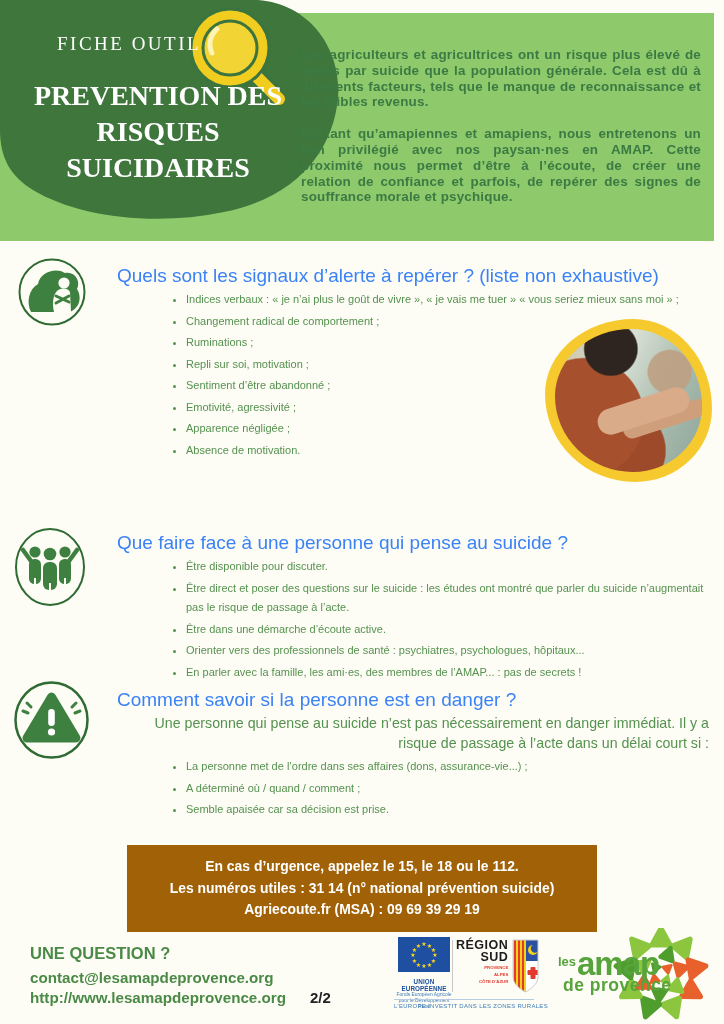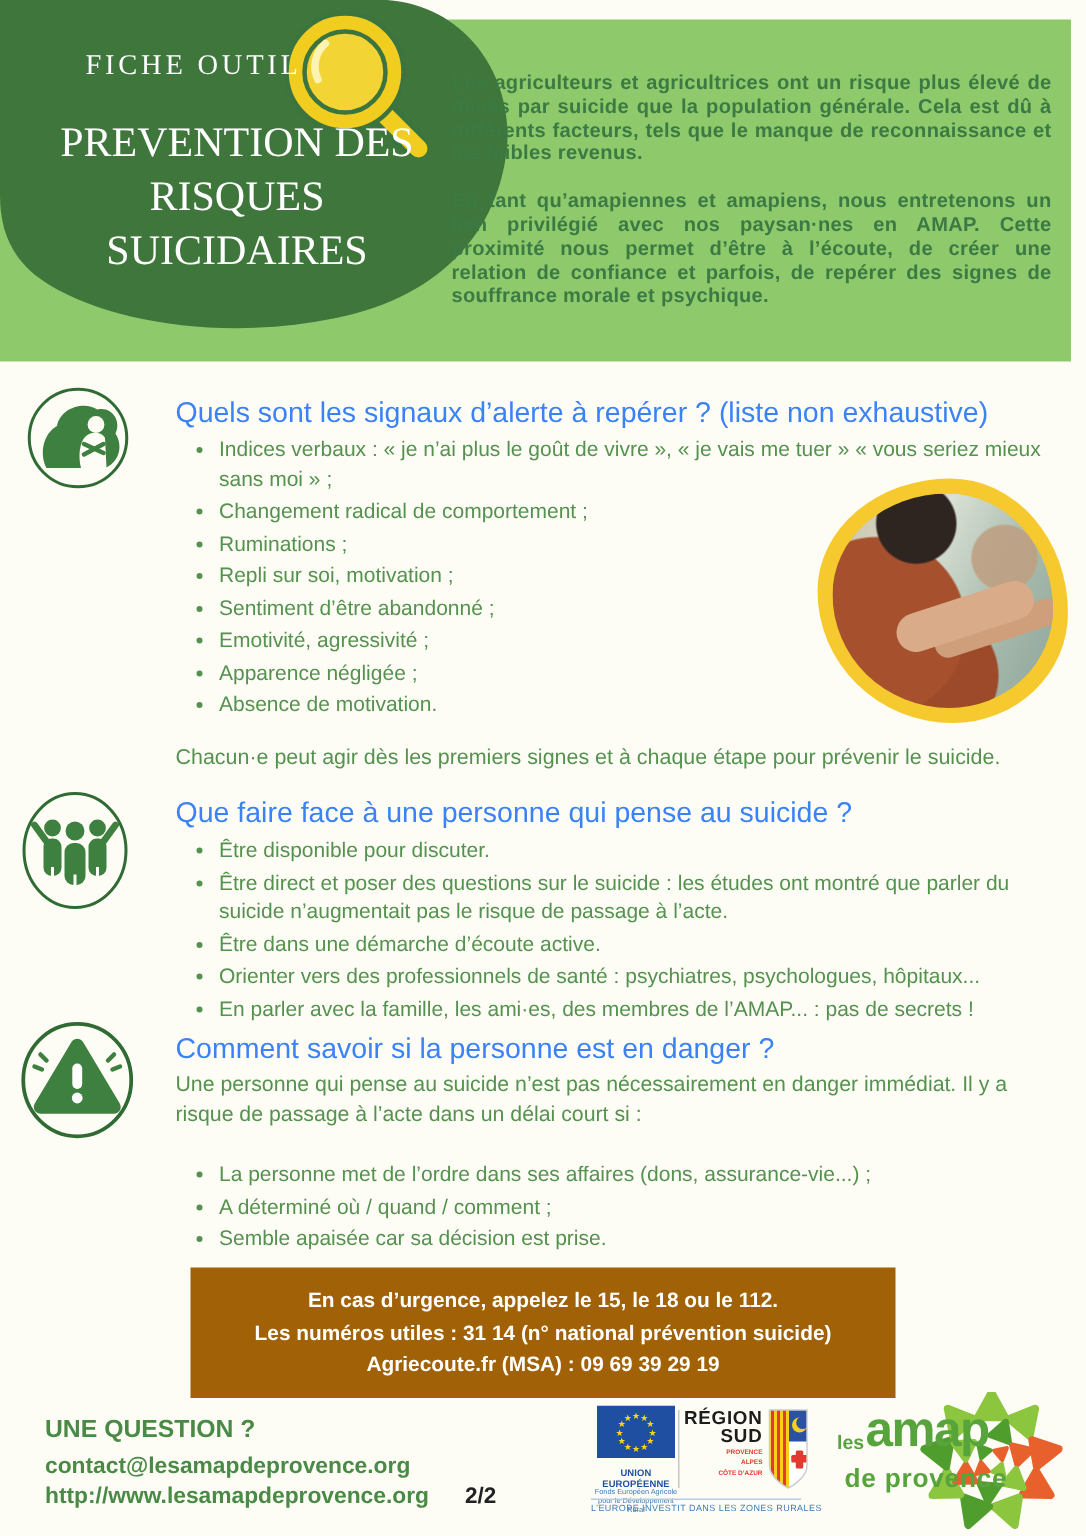--- a/index.html
+++ b/index.html
@@ -5,35 +5,35 @@
   html,body{margin:0;padding:0;background:#e8e8e8;}
   .page{position:relative;width:724px;height:1024px;background:#fdfdf5;overflow:hidden;
         font-family:"Liberation Sans",sans-serif;margin:0 auto;}
 
   
   .header-band{position:absolute;left:0;top:13px;width:714px;height:228px;background:#8ec96b;}
   .header-blob-svg{position:absolute;left:0;top:0;width:348px;height:228px;}
   .fiche-tag{position:absolute;left:57px;top:33px;font-family:"Liberation Serif",serif;
              font-size:19px;letter-spacing:2.5px;color:#ffffff;}
   .main-title{position:absolute;left:8px;top:78px;width:300px;text-align:center;
-              font-family:"Liberation Serif",serif;font-weight:normal;color:#ffffff;
+              font-family:"Liberation Serif",serif;font-weight:bold;color:#ffffff;
               font-size:28px;line-height:36px;}
   .magnifier-svg{position:absolute;left:180px;top:2px;width:122px;height:108px;}
   .header-text{position:absolute;left:301px;top:47px;width:400px;color:#3c7a44;
                font-size:13.4px;font-weight:bold;line-height:15.8px;text-align:justify;
                letter-spacing:.2px;}
   .header-text p{margin:0 0 16px 0;}
 
   
   .sec-icon{position:absolute;}
   .sec{position:absolute;color:#55914f;}
   .sec h2{margin:0 0 5px 0;font-size:19px;line-height:19px;color:#3b82f6;font-weight:normal;}
   .sec ul{margin:0;padding-left:29px;}
-  .sec li{font-size:14px;line-height:19.5px;margin-bottom:2px;}
-  .sec .intro{font-size:14.2px;line-height:19.5px;margin:0 0 20px 0;}
+  .sec li{font-size:11px;line-height:19.5px;margin-bottom:2px;margin-left:40px;}
+  .sec .intro{font-size:14.2px;line-height:19.5px;margin:0 0 4px 0;text-align:right;}
   .note-line{position:absolute;left:117px;top:496px;width:600px;color:#55914f;
              font-size:14.3px;line-height:19px;}
 
   
   .photo-blob{position:absolute;left:545px;top:319px;width:167px;height:163px;
               background:#f6ca2f;border-radius:53% 47% 46% 54% / 46% 55% 45% 54%;}
   .photo-inner{position:absolute;left:10px;top:10px;right:10px;bottom:10px;overflow:hidden;
                border-radius:52% 48% 47% 53% / 47% 54% 46% 53%;
                background:
                  radial-gradient(circle at 78% 30%, rgba(190,160,130,.9) 0 14%, rgba(190,160,130,0) 15%),
@@ -65,21 +65,21 @@
   .region-block{position:absolute;left:456px;top:939px;display:flex;gap:4px;}
   .region-txt{text-align:right;}
   .region-name{font-size:12.5px;font-weight:bold;color:#1c1c1c;line-height:12px;letter-spacing:.5px;}
   .region-sub{font-size:4.3px;color:#e23a2e;line-height:5.2px;margin-top:2px;font-weight:bold;}
   .eu-caption{position:absolute;left:394px;top:999px;width:140px;border-top:1px solid #b7cbe2;
               padding-top:3px;font-size:6px;color:#3f7cb8;letter-spacing:.3px;white-space:nowrap;}
 
   .amap-logo{position:absolute;left:548px;top:928px;width:170px;height:95px;}
   .amap-petals{position:absolute;left:0;top:0;width:170px;height:95px;}
   .amap-les{position:absolute;left:10px;top:26px;font-size:13px;font-weight:bold;color:#57a33c;}
-  .amap-word{position:absolute;left:29px;top:6px;font-size:33px;font-weight:bold;color:#57a33c;
+  .amap-word{position:absolute;left:29px;top:17px;font-size:33px;font-weight:bold;color:#57a33c;
              letter-spacing:-1px;}
   .amap-prov{position:absolute;left:15px;top:47px;font-size:17.5px;font-weight:bold;color:#57a33c;
              letter-spacing:.5px;}
 </style>
 </head>
 <body>
 
 <div class="page">
 
   <div class="header-band"></div>
@@ -130,21 +130,20 @@
       <li>Absence de motivation.</li>
     </ul>
   </div>
 
   <div class="photo-blob">
     <div class="photo-inner">
       <div class="photo-arm"></div>
     </div>
   </div>
 
-  <div class="note-line">Chacun·e peut agir dès les premiers signes et à chaque étape pour prévenir le suicide.</div>
 
   <svg class="sec-icon" style="left:14px;top:527px;width:72px;height:80px" viewBox="0 0 72 80">
     <ellipse cx="36" cy="40" rx="34" ry="38" fill="none" stroke="#2f6b33" stroke-width="2"></ellipse>
     <circle cx="36" cy="27" r="6.3" fill="#3e8040"></circle>
     <rect x="29" y="35" width="14" height="28" rx="6" fill="#3e8040"></rect>
     <circle cx="21" cy="25" r="5.6" fill="#3e8040"></circle>
     <rect x="15" y="32" width="12" height="25" rx="5.5" fill="#3e8040"></rect>
     <line x1="17" y1="34" x2="9" y2="23" stroke="#3e8040" stroke-width="4.5" stroke-linecap="round"></line>
     <circle cx="51" cy="25" r="5.6" fill="#3e8040"></circle>
     <rect x="45" y="32" width="12" height="25" rx="5.5" fill="#3e8040"></rect>

